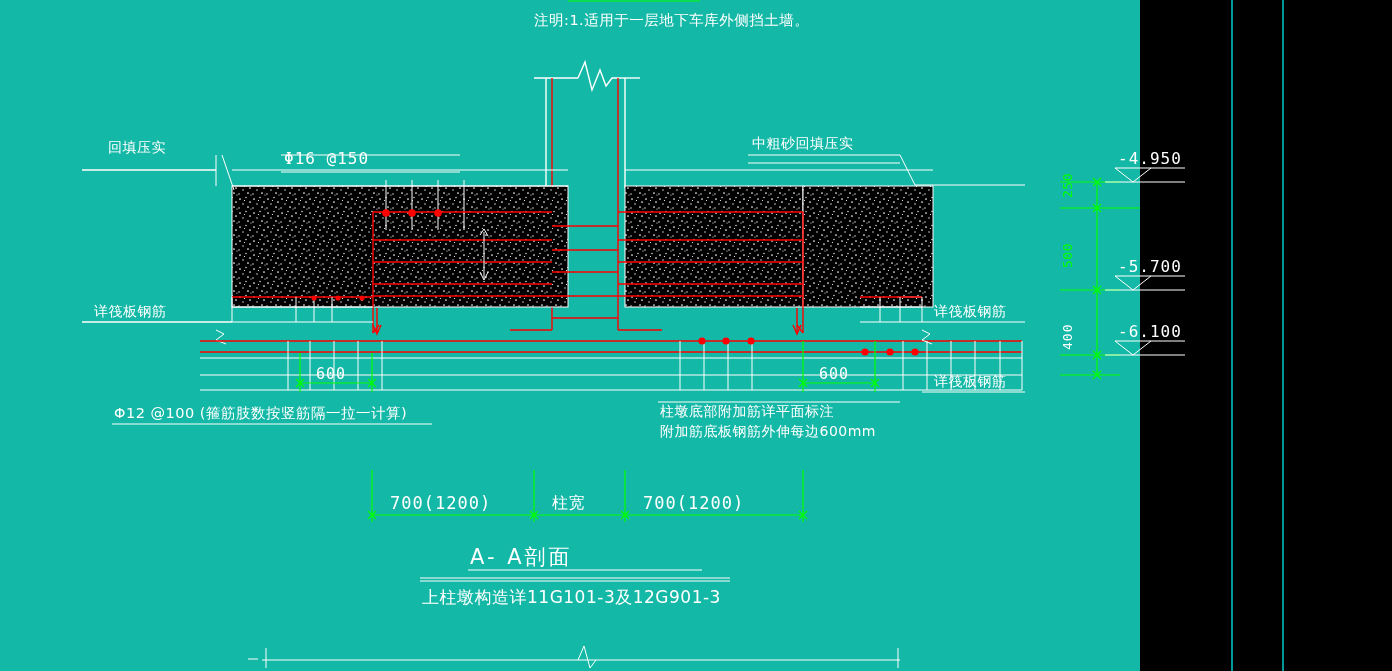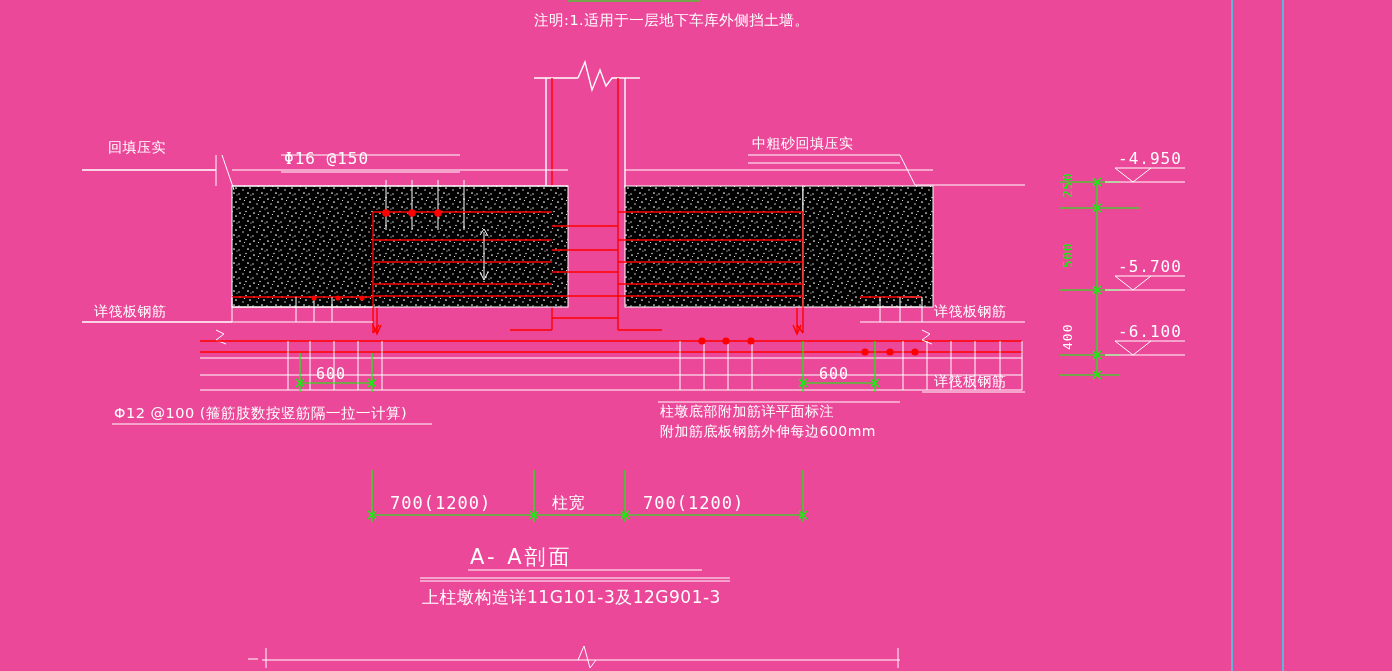--- a/index.html
+++ b/index.html
@@ -10,23 +10,23 @@
   body {
     width: 1392px;
     height: 671px;
     overflow: hidden;
     font-family: "DejaVu Sans", sans-serif;
     position: relative;
   }
   #canvas-root {
     position: absolute;
     left: 0; top: 0;
-    width: 1392px;
+    width: 1140px;
     height: 671px;
-    background: #ec4899;
+    background: #14b8a6;
   }
   svg.cad {
     position: absolute;
     left: 0; top: 0;
     width: 1392px;
     height: 671px;
     display: block;
   }
   .txt-cn {
     font-family: "DejaVu Sans", sans-serif;

